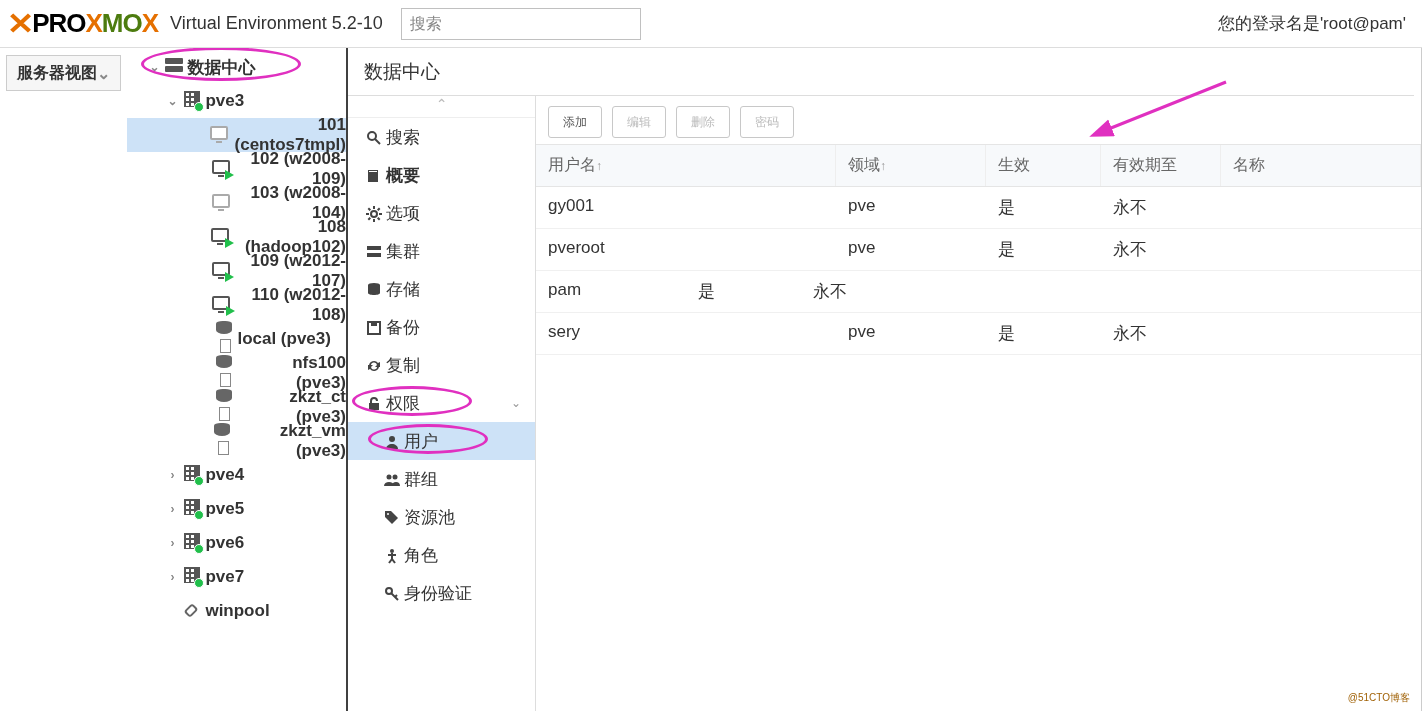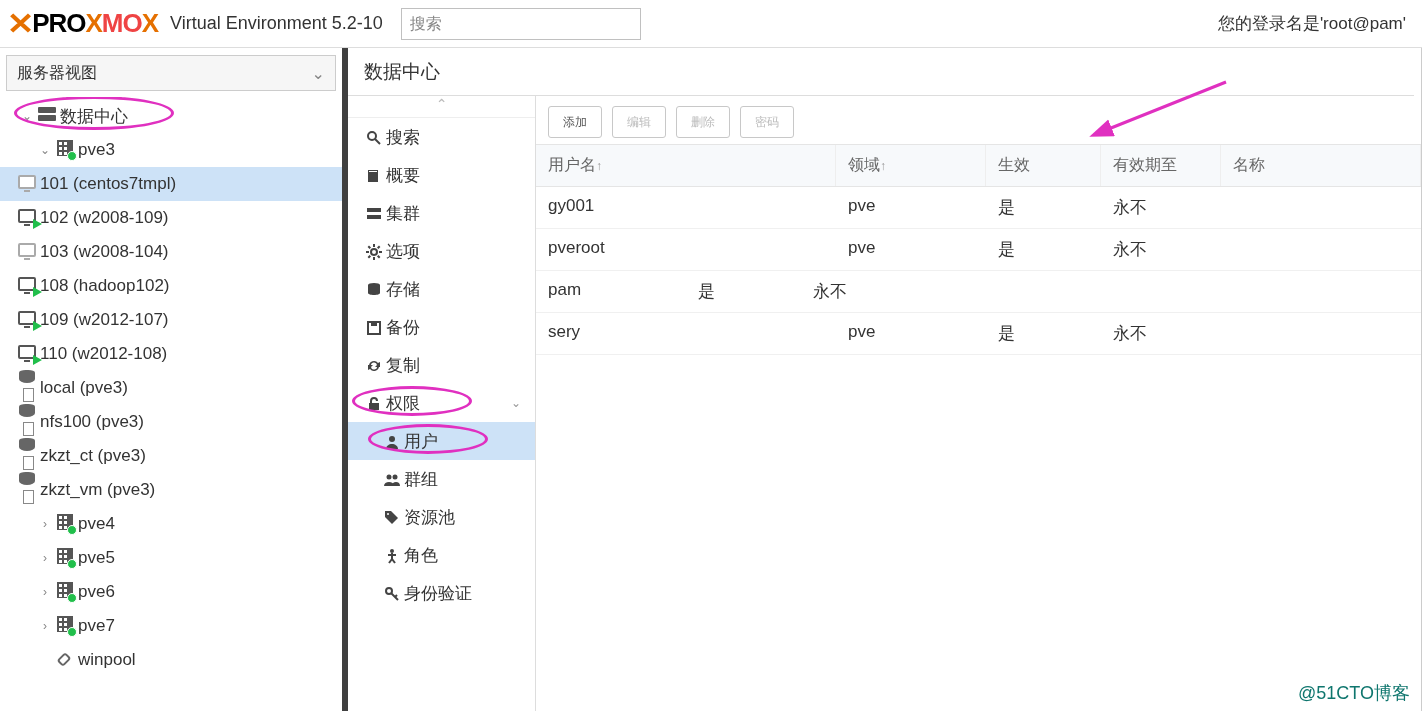--- a/index.html
+++ b/index.html
@@ -2,27 +2,27 @@
 <html><head>
 <meta charset="utf-8">
 <style>
   * { box-sizing: border-box; margin: 0; padding: 0; }
   body { font-family: "Helvetica Neue", Arial, "Microsoft YaHei", sans-serif; font-size: 15px; color: #333; background: #fff; width: 1422px; height: 711px; overflow: hidden; position: relative; }
   .header { height: 48px; display: flex; align-items: center; padding: 0 8px; border-bottom: 1px solid #ddd; }
   .logo { display: flex; align-items: center; font-weight: 900; font-size: 26px; letter-spacing: -1px; font-family: Arial, sans-serif; }
   .logo .x { color: #e57000; font-size: 30px; font-weight: 900; transform: scaleX(1.1); }
   .logo .pro { color: #000; }
   .logo .xm { color: #e57000; }
-  .logo .mox { color: #ef4444; }
+  .logo .mox { color: #4d7c0f; }
   .ve-text { margin-left: 12px; font-size: 18px; color: #333; }
   .search-box { margin-left: 18px; height: 32px; width: 240px; border: 1px solid #c0c0c0; padding: 0 8px; font-size: 16px; background: #fff; }
   .search-box::placeholder { color: #888; }
   .login-text { margin-left: auto; font-size: 17px; color: #333; padding-right: 8px; }
   .main { display: flex; height: calc(100% - 48px); }
-  .tree-panel { width: 348px; border-right: 6px solid #404040; display: flex; flex-direction: column; background: #fff; }
+  .tree-panel { width: 348px; border-right: 2px solid #404040; display: flex; flex-direction: row; background: #fff; font-weight: bold; }
   .tree-header { height: 36px; border: 1px solid #ccc; margin: 7px 6px 6px 6px; background: #f6f6f6; display: flex; align-items: center; padding: 0 10px; font-size: 16px; color: #333; position: relative; }
   .tree-header .chev { margin-left: auto; color: #888; }
   .tree { flex: 1; overflow: auto; padding-top: 2px; }
   .tree-row { display: flex; align-items: center; height: 34px; font-size: 17px; color: #333; cursor: default; position: relative; }
   .tree-row.selected { background: #cde2f7; }
   .tree-row .expander { width: 14px; text-align: center; color: #888; font-size: 12px; }
   .tree-row .icon { width: 26px; text-align: center; font-size: 16px; position: relative; }
   .server-icon { display: inline-block; width: 18px; height: 14px; position: relative; }
   .server-icon::before { content: ""; position: absolute; top: 0; left: 0; right: 0; height: 6px; background: #555; border-radius: 1px; }
   .server-icon::after { content: ""; position: absolute; bottom: 0; left: 0; right: 0; height: 6px; background: #555; border-radius: 1px; }
@@ -34,21 +34,21 @@
   .monitor-icon.off { border-color:#aaa; }
   .monitor-icon::after{content:""; position:absolute; bottom:-5px; left:4px; right:4px; height:2px; background:#555;}
   .monitor-icon.off::after{ background:#aaa;}
   .disk-icon { display:inline-block; width:16px; height:14px; position:relative;}
   .disk-icon::before{content:""; position:absolute; top:0; left:0; width:16px; height:5px; background:#666; border-radius:8px/3px;}
   .disk-icon::after{content:""; position:absolute; top:3px; left:0; width:16px; height:10px; background:#666; border-radius:0 0 8px 8px/0 0 4px 4px;}
   .disk-lines{position:absolute; top:6px; left:2px; right:2px; height:1px; background:#fff; box-shadow:0 3px #fff;}
   .sheet-icon{display:inline-block; width:11px; height:14px; border:1px solid #888; background:#fff; margin-left:2px;}
   .link-icon{display:inline-block; width:14px; height:14px; position:relative;}
   .link-icon::before{content:""; position:absolute; width:8px; height:5px; border:2px solid #666; border-radius:3px; transform:rotate(-45deg); top:4px; left:0;}
-  .pad-0{padding-left:20px;} .pad-1{padding-left:38px;} .pad-2{}
+  .pad-0{padding-left:20px;} .pad-1{padding-left:38px;} .pad-2{padding-left:70px;text-align:right;}
   .center-col { border-right:1px solid #ccc; background:#fff; display:flex; flex-direction:column;}
   .breadcrumb { height:48px; display:flex; align-items:center; padding:0 16px; font-size:19px; color:#333; border-bottom:1px solid #ddd; width: 1066px;}
   .center-body{display:flex; flex:1;}
   .menu-panel{ width:188px; border-right:1px solid #ddd; background:#fff;}
   .menu-collapse{height:22px; text-align:center; color:#bbb; font-size:14px; border-bottom:1px solid #eee;}
   .menu-item{ height:38px; display:flex; align-items:center; padding:0 14px; font-size:17px; color:#333; cursor:default; position:relative;}
   .menu-item.sub{ padding-left:32px;}
   .menu-item.selected{ background:#cde2f7;}
   .menu-item .micon{ width:24px; text-align:center; color:#444; font-size:15px;}
   .menu-item .mchev{ margin-left:auto; color:#999; font-size:12px;}
@@ -58,21 +58,21 @@
   .btn.disabled{ color:#bbb;}
   .grid{ border-top:1px solid #e5e5e5;}
   .grid-head{ display:flex; background:#f7f9fb; border-bottom:1px solid #e5e5e5;}
   .gh{ padding:10px 12px; font-size:16px; color:#666; border-right:1px solid #eee; display:flex; align-items:center; }
   .sort-arrow{ font-size:12px; color:#999;}
   .grid-row{ display:flex; border-bottom:1px solid #f0f0f0; }
   .gc{ padding:9px 12px; font-size:17px; color:#333;}
   .c-user{width:300px;} .c-realm{width:150px;} .c-active{width:115px;} .c-until{width:120px;} .c-name{flex:1;}
   .annot-ellipse{ position:absolute; border:3px solid #e030c0; border-radius:50%; pointer-events:none;}
   .annot-arrow{ position:absolute; pointer-events:none;}
-  .watermark{position:absolute; right:12px; bottom:6px; color:#0f766e; font-size:18px;}
+  .watermark{position:absolute; right:12px; bottom:6px; color:#a16207; font-size:10px;}
   svg.micon-svg{width:16px;height:16px;fill:#444;vertical-align:middle;}
 </style>
 </head>
 <body>
 
 <div class="header">
   <span class="logo">
     <span class="x">✕</span>
     <span class="pro">PRO</span>
       <span class="xm">X</span>
@@ -191,40 +191,40 @@
       <div class="menu-panel">
         <div class="menu-collapse">⌃</div>
         <div id="menu-body">
             <div class="menu-item" style="position: relative;">
               <span class="micon"><svg class="micon-svg" viewBox="0 0 16 16">
                   <circle cx="6" cy="6" r="4" fill="none" stroke="#444" stroke-width="2"></circle>
                   <line x1="9" y1="9" x2="14" y2="14" stroke="#444" stroke-width="2"></line>
                 </svg></span>
               <span>搜索</span>
             </div>
-            <div class="menu-item" style="position: relative;">
+            <div class="menu-item" style="position: relative; font-weight: bold;">
               <span class="micon"><svg class="micon-svg" viewBox="0 0 16 16">
                   <path d="M2 2h10v12H2z" fill="#444"></path>
                   <rect x="3" y="3" width="8" height="1" fill="#fff"></rect>
                 </svg></span>
               <span>概要</span>
             </div>
             <div class="menu-item" style="position: relative;">
               <span class="micon"><svg class="micon-svg" viewBox="0 0 16 16">
+                  <circle cx="8" cy="8" r="3" fill="none" stroke="#444" stroke-width="2"></circle>
+                  <path d="M8 0v3M8 13v3M0 8h3M13 8h3M2.3 2.3l2 2M11.7 11.7l2 2M13.7 2.3l-2 2M4.3 11.7l-2 2" stroke="#444" stroke-width="2"></path>
+                </svg></span>
+              <span>选项</span>
+            </div>
+            <div class="menu-item" style="position: relative;">
+              <span class="micon"><svg class="micon-svg" viewBox="0 0 16 16">
                   <rect x="1" y="2" width="14" height="4" fill="#444"></rect>
                   <rect x="1" y="9" width="14" height="4" fill="#444"></rect>
                 </svg></span>
               <span>集群</span>
-            </div>
-            <div class="menu-item" style="position: relative;">
-              <span class="micon"><svg class="micon-svg" viewBox="0 0 16 16">
-                  <circle cx="8" cy="8" r="3" fill="none" stroke="#444" stroke-width="2"></circle>
-                  <path d="M8 0v3M8 13v3M0 8h3M13 8h3M2.3 2.3l2 2M11.7 11.7l2 2M13.7 2.3l-2 2M4.3 11.7l-2 2" stroke="#444" stroke-width="2"></path>
-                </svg></span>
-              <span>选项</span>
             </div>
             <div class="menu-item" style="position: relative;">
               <span class="micon"><svg class="micon-svg" viewBox="0 0 16 16">
                   <ellipse cx="8" cy="3" rx="6" ry="2" fill="#444"></ellipse>
                   <path d="M2 3v8c0 1.1 2.7 2 6 2s6-.9 6-2V3" fill="#444"></path>
                 </svg></span>
               <span>存储</span>
             </div>
             <div class="menu-item" style="position: relative;">
               <span class="micon"><svg class="micon-svg" viewBox="0 0 16 16">

